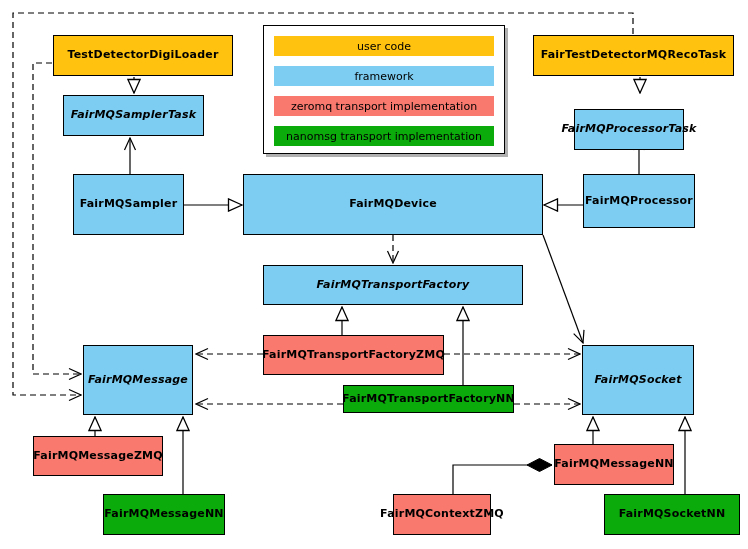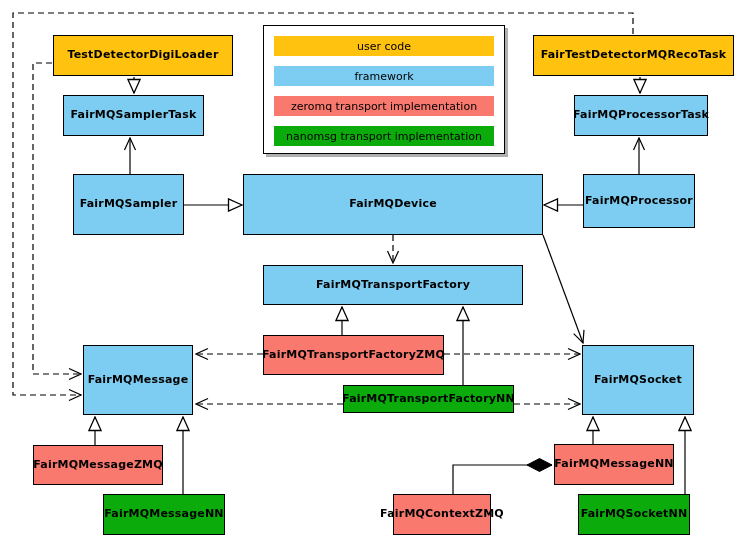--- a/index.html
+++ b/index.html
@@ -16,21 +16,21 @@
   .node{
     position:absolute;
     box-sizing:border-box;
     border:1.4px solid #000;
     display:flex;align-items:center;justify-content:center;
     text-align:center;
     font-size:11px;font-weight:bold;color:#000;
     letter-spacing:0.2px;
     line-height:1.1;
   }
-  .abstract{}
+  .abstract{font-style:italic;}
   :root{
     --c-user:#FFC20E;
     --c-framework:#7CCDF1;
     --c-zeromq:#F9796F;
     --c-nanomsg:#0BAB0B;
   }
   .c-user{background:var(--c-user);}
   .c-framework{background:var(--c-framework);}
   .c-zeromq{background:var(--c-zeromq);}
   .c-nanomsg{background:var(--c-nanomsg);}
@@ -42,34 +42,34 @@
   }
   .legend-bar{
     position:absolute;left:10px;width:220px;height:20px;
     display:flex;align-items:center;justify-content:center;
     font-size:11px;font-weight:normal;color:#000;
   }
   
   #n-digiloader      {left:53px;  top:35px;  width:180px; height:41px;}
   #n-recotask        {left:533px; top:35px;  width:201px; height:41px;}
   #n-samplertask     {left:63px;  top:95px;  width:141px; height:41px;}
-  #n-processortask   {left:574px; top:95px;  width:134px; height:41px;}
+  #n-processortask   {left:574px; top:109px;  width:110px; height:41px;}
   #n-sampler         {left:73px;  top:174px; width:111px; height:61px;}
   #n-device          {left:243px; top:174px; width:300px; height:61px;}
   #n-processor       {left:583px; top:174px; width:112px; height:54px;}
   #n-transportfactory{left:263px; top:265px; width:260px; height:40px;}
   #n-factoryzmq      {left:263px; top:335px; width:181px; height:40px;}
   #n-factorynn       {left:343px; top:385px; width:171px; height:28px;}
   #n-message         {left:83px;  top:345px; width:110px; height:70px;}
   #n-socket          {left:582px; top:345px; width:112px; height:70px;}
-  #n-messagezmq      {left:33px;  top:445px; width:130px; height:40px;}
+  #n-messagezmq      {left:33px;  top:436px; width:130px; height:40px;}
   #n-messagenn       {left:103px; top:494px; width:122px; height:41px;}
   #n-socketzmq       {left:554px; top:444px; width:120px; height:41px;}
   #n-contextzmq      {left:393px; top:494px; width:98px; height:41px;text-align:right;}
-  #n-socketnn        {left:578px; top:494px; width:112px; height:41px;}
+  #n-socketnn        {left:604px; top:494px; width:136px; height:41px;}
 </style>
 </head>
 <body>
 
 <div id="stage">
 
   <svg id="wires" width="748" height="549" viewBox="0 0 748 549" xmlns="http://www.w3.org/2000/svg">
     <defs>
       <marker id="tri" markerUnits="userSpaceOnUse" viewBox="0 0 16 14" refX="15" refY="7" markerWidth="16" markerHeight="14" orient="auto">
         <path d="M15,7 L1.5,0.9 L1.5,13.1 Z" fill="#ffffff" stroke="#000" stroke-width="1.3"></path>

